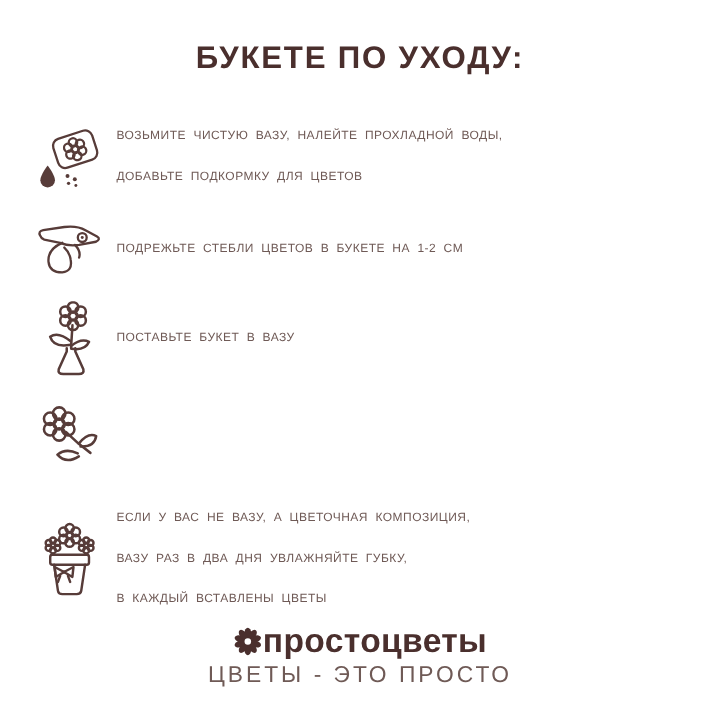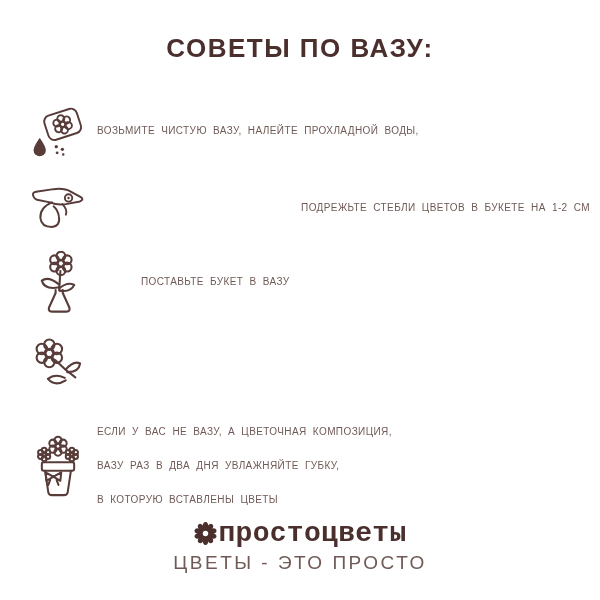--- a/index.html
+++ b/index.html
@@ -6,39 +6,39 @@
   .frame{
     position:relative;width:600px;height:600px;background:#ffffff;overflow:hidden;
     font-family:"Liberation Sans", sans-serif;
   }
   .title{
     position:absolute;top:33px;left:0;right:0;margin:0;text-align:center;
     font-size:26px;font-weight:bold;letter-spacing:1.5px;color:#4a2f2d;
   }
   .tip{position:absolute;left:26px;right:10px;display:flex;align-items:center;}
   .tip-1{top:94px;height:74px;}
-  .tip-2{top:180px;height:56px;justify-content:space-between;}
-  .tip-3{top:246px;height:72px;gap:44px;}
+  .tip-2{top:180px;height:56px;}
+  .tip-3{top:246px;height:72px;}
   .tip-4{top:334px;height:56px;}
   .tip-5{top:420px;height:92px;}
   .icon-cell{width:64px;min-width:64px;display:flex;justify-content:center;align-items:center;}
   .tip-text{margin-left:7px;color:#6f5a56;font-size:10px;line-height:34px;letter-spacing:0.4px;word-spacing:3px;}
   .tip-line{white-space:nowrap;}
   .icon{stroke:#573c39;fill:none;stroke-width:2.2;stroke-linecap:round;stroke-linejoin:round;}
   .icon .fill{fill:#573c39;stroke:none;}
-  .logo-row{position:absolute;top:518px;left:0;right:0;display:flex;justify-content:center;align-items:center;gap:0;font-family:Liberation Mono, monospace;}
+  .logo-row{position:absolute;top:518px;left:0;right:0;display:flex;justify-content:center;align-items:center;gap:0;}
   .brand{font-size:28px;font-weight:bold;color:#4a2f2d;letter-spacing:0.3px;}
   .tagline{position:absolute;top:552px;left:0;right:0;text-align:center;font-size:19px;color:#6f5a56;letter-spacing:2.5px;}
 </style>
 </head>
 <body>
 
 <div class="frame">
 
-  <h1 class="title">СОВЕТЫ ПО ВАЗУ:</h1>
+  <h1 class="title">БУКЕТЕ ПО УХОДУ:</h1>
 
   <div class="tip tip-1">
     <span class="icon-cell">
       <svg class="icon" viewBox="0 0 62 66" width="54" height="58">
         <g transform="rotate(-18 36 26)">
           <rect x="17" y="11" width="39" height="29" rx="7"></rect>
           <circle cx="36.5" cy="18.7" r="4"></circle>
           <circle cx="42.4" cy="22.1" r="4"></circle>
           <circle cx="42.4" cy="28.9" r="4"></circle>
           <circle cx="36.5" cy="32.3" r="4"></circle>
@@ -48,20 +48,21 @@
         </g>
         <circle class="fill" cx="29" cy="51" r="1.9"></circle>
         <circle class="fill" cx="36" cy="54" r="1.9"></circle>
         <circle class="fill" cx="30" cy="58" r="1.6"></circle>
         <circle class="fill" cx="37" cy="60" r="1.4"></circle>
         <path class="fill" d="M10 41 C10 41 3 50 3 55 a7 7 0 0 0 14 0 C17 50 10 41 10 41 Z"></path>
       </svg>
     </span>
     <div class="tip-text">
       <div class="tip-line">ВОЗЬМИТЕ ЧИСТУЮ ВАЗУ, НАЛЕЙТЕ ПРОХЛАДНОЙ ВОДЫ,</div>
+      <div class="tip-line">ДОБАВЬТЕ ПОДКОРМКУ ДЛЯ ЦВЕТОВ</div>
     </div>
   </div>
 
   <div class="tip tip-2">
     <span class="icon-cell">
       <svg class="icon" viewBox="0 0 66 58" width="58" height="51">
         <path d="M5 15 Q3 11 8 10 L28 7 Q40 5.5 48 10 L59 16 Q63 18.5 58 21 L42 24 Q32 25.5 24 22 L9 19 Q6 18 5 15 Z"></path>
         <circle cx="45" cy="17" r="4.2"></circle>
         <circle class="fill" cx="45" cy="17" r="1.4"></circle>
         <path d="M26 22 Q12 28 13 40 Q14 50 26 50 Q36 49 34 38 Q33 31 28 26.5"></path>
@@ -140,21 +141,21 @@
         <path d="M21 45 L12.5 40.5 L13.5 49.5 Z"></path>
         <path d="M21 45 L29.5 40.5 L28.5 49.5 Z"></path>
         <circle class="fill" cx="21" cy="45" r="1.6"></circle>
         <path d="M17.5 48.5 L15.5 54"></path>
         <path d="M24.5 48.5 L26.5 54"></path>
       </svg>
     </span>
     <div class="tip-text">
       <div class="tip-line">ЕСЛИ У ВАС НЕ ВАЗУ, А ЦВЕТОЧНАЯ КОМПОЗИЦИЯ,</div>
       <div class="tip-line">ВАЗУ РАЗ В ДВА ДНЯ УВЛАЖНЯЙТЕ ГУБКУ,</div>
-      <div class="tip-line">В КОТОРУЮ ВСТАВЛЕНЫ ЦВЕТЫ</div>
+      <div class="tip-line">В КАЖДЫЙ ВСТАВЛЕНЫ ЦВЕТЫ</div>
     </div>
   </div>
 
   <div class="logo-row">
     <span style="display:flex;">
       <svg viewBox="0 0 24 24" width="25" height="25">
         <g fill="#4a2f2d">
           <ellipse cx="12" cy="5.6" rx="2.7" ry="4.6"></ellipse>
           <ellipse cx="12" cy="5.6" rx="2.7" ry="4.6" transform="rotate(36 12 12)"></ellipse>
           <ellipse cx="12" cy="5.6" rx="2.7" ry="4.6" transform="rotate(72 12 12)"></ellipse>

